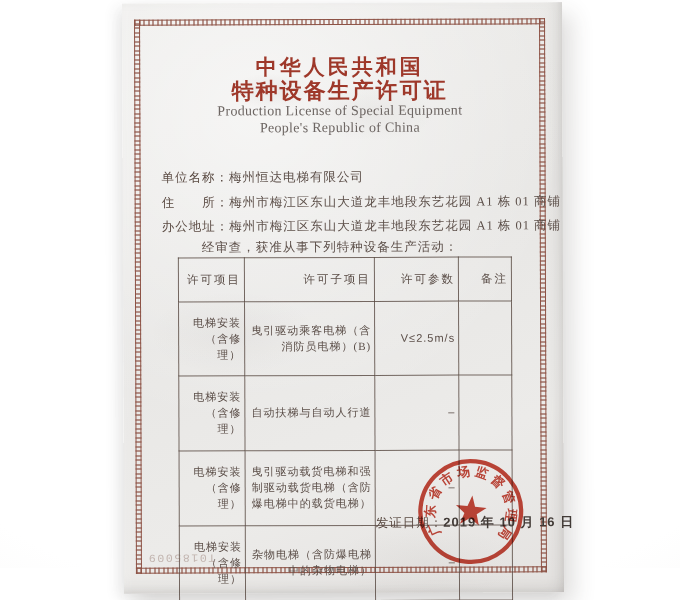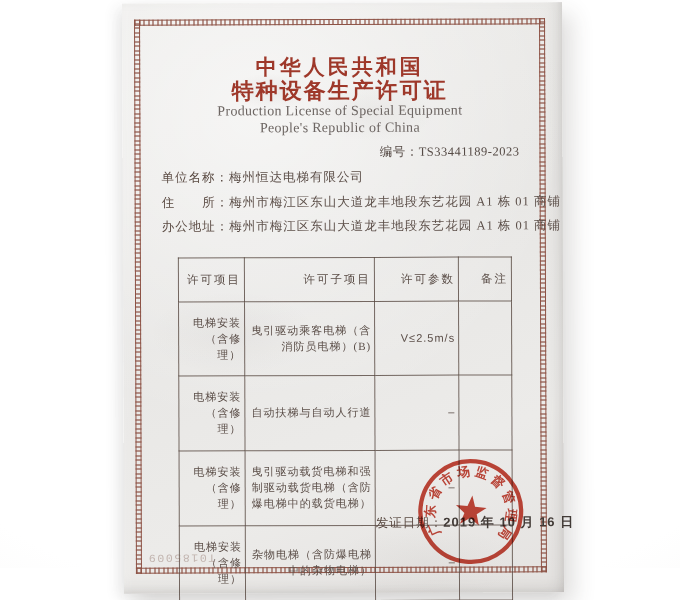--- a/index.html
+++ b/index.html
@@ -112,28 +112,28 @@
       <div class="edge h bottom"></div>
       <div class="edge v left"></div>
       <div class="edge v right"></div>
     </div>
 
     <h1 class="ttl-cn t1">中华人民共和国</h1>
     <h1 class="ttl-cn t2">特种设备生产许可证</h1>
     <div class="ttl-en e1">Production License of Special Equipment</div>
     <div class="ttl-en e2">People's Republic of China</div>
 
-    <div class="license-no"><span>编号：</span><span>TS33441189-2023</span></div>
 
     <div class="line ln-company"><span class="lbl">单位名称：</span><span>梅州恒达电梯有限公司</span></div>
 
     <div class="line ln-address"><span class="lbl">住　　所：</span><span>梅州市梅江区东山大道龙丰地段东艺花园 A1 栋 01 商铺</span></div>
 
     <div class="line ln-office"><span class="lbl">办公地址：</span><span>梅州市梅江区东山大道龙丰地段东艺花园 A1 栋 01 商铺</span></div>
 
+    <div class="line ln-approval">经审查，获准从事下列特种设备生产活动：</div>
 
     <table class="lic">
       <colgroup>
           <col style="width:66px">
           <col style="width:130px">
           <col style="width:84px">
           <col style="width:53px">
         </colgroup>
       <tbody>
           <tr class="hrow">

